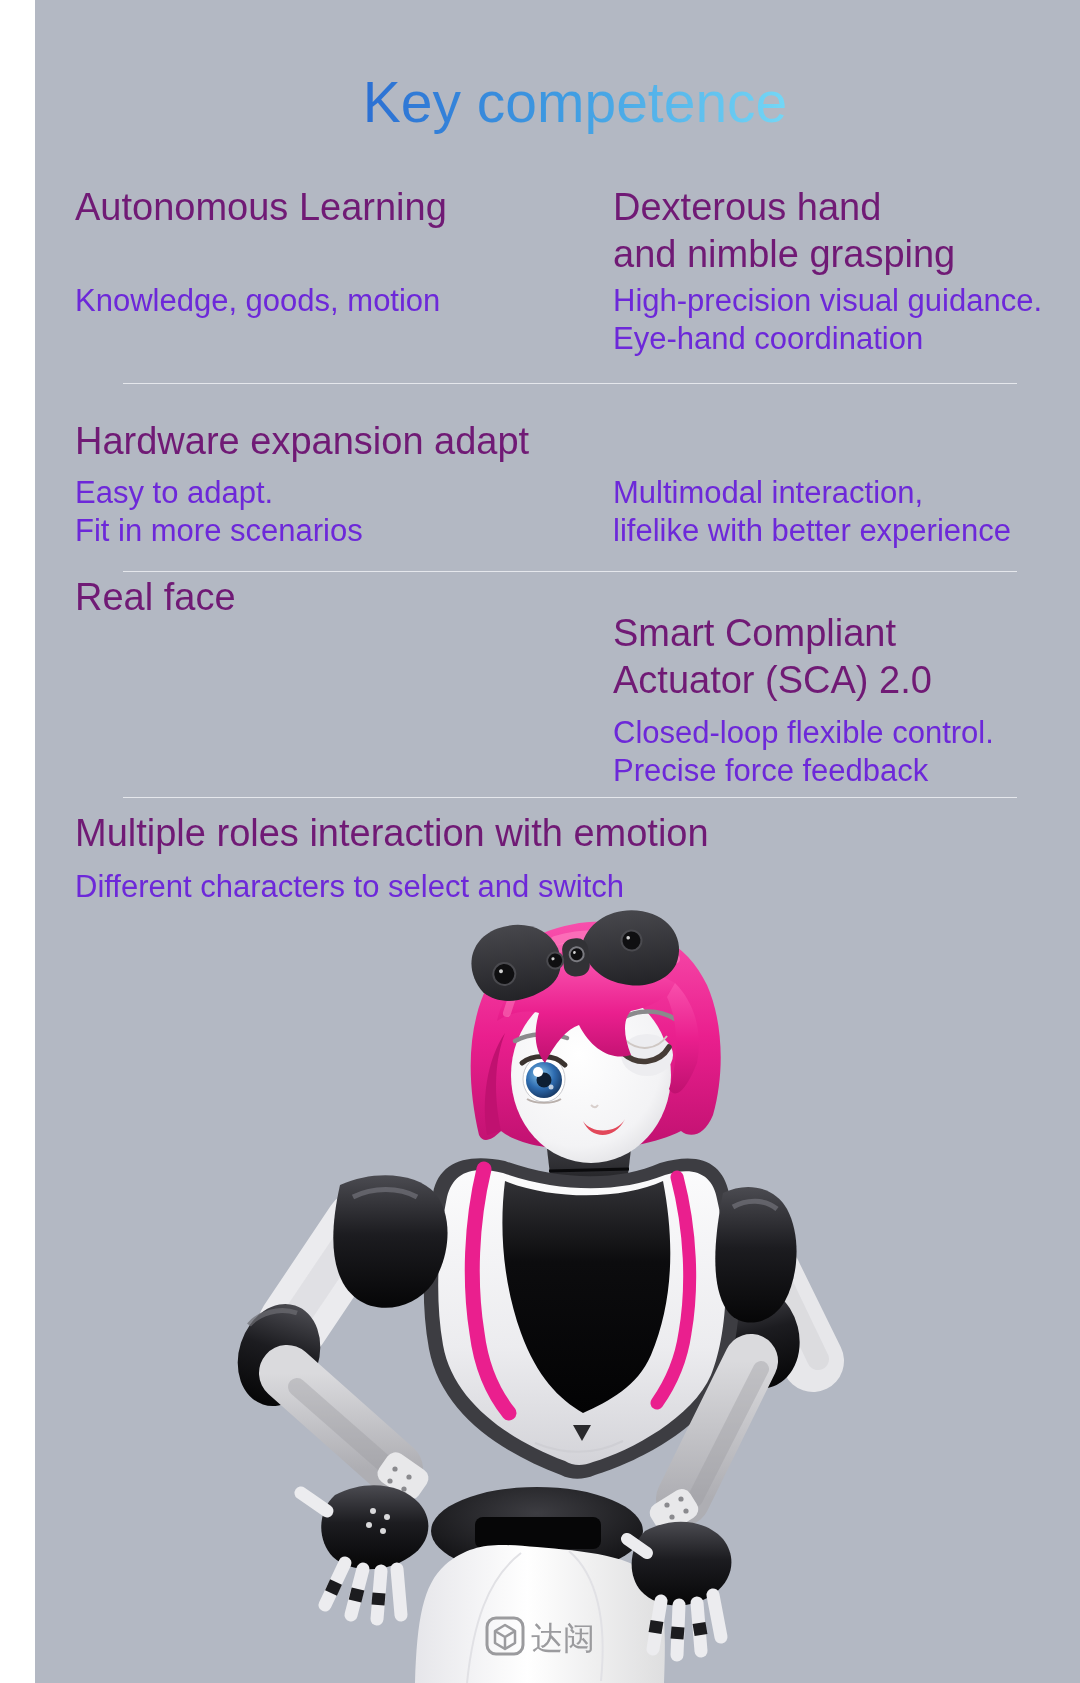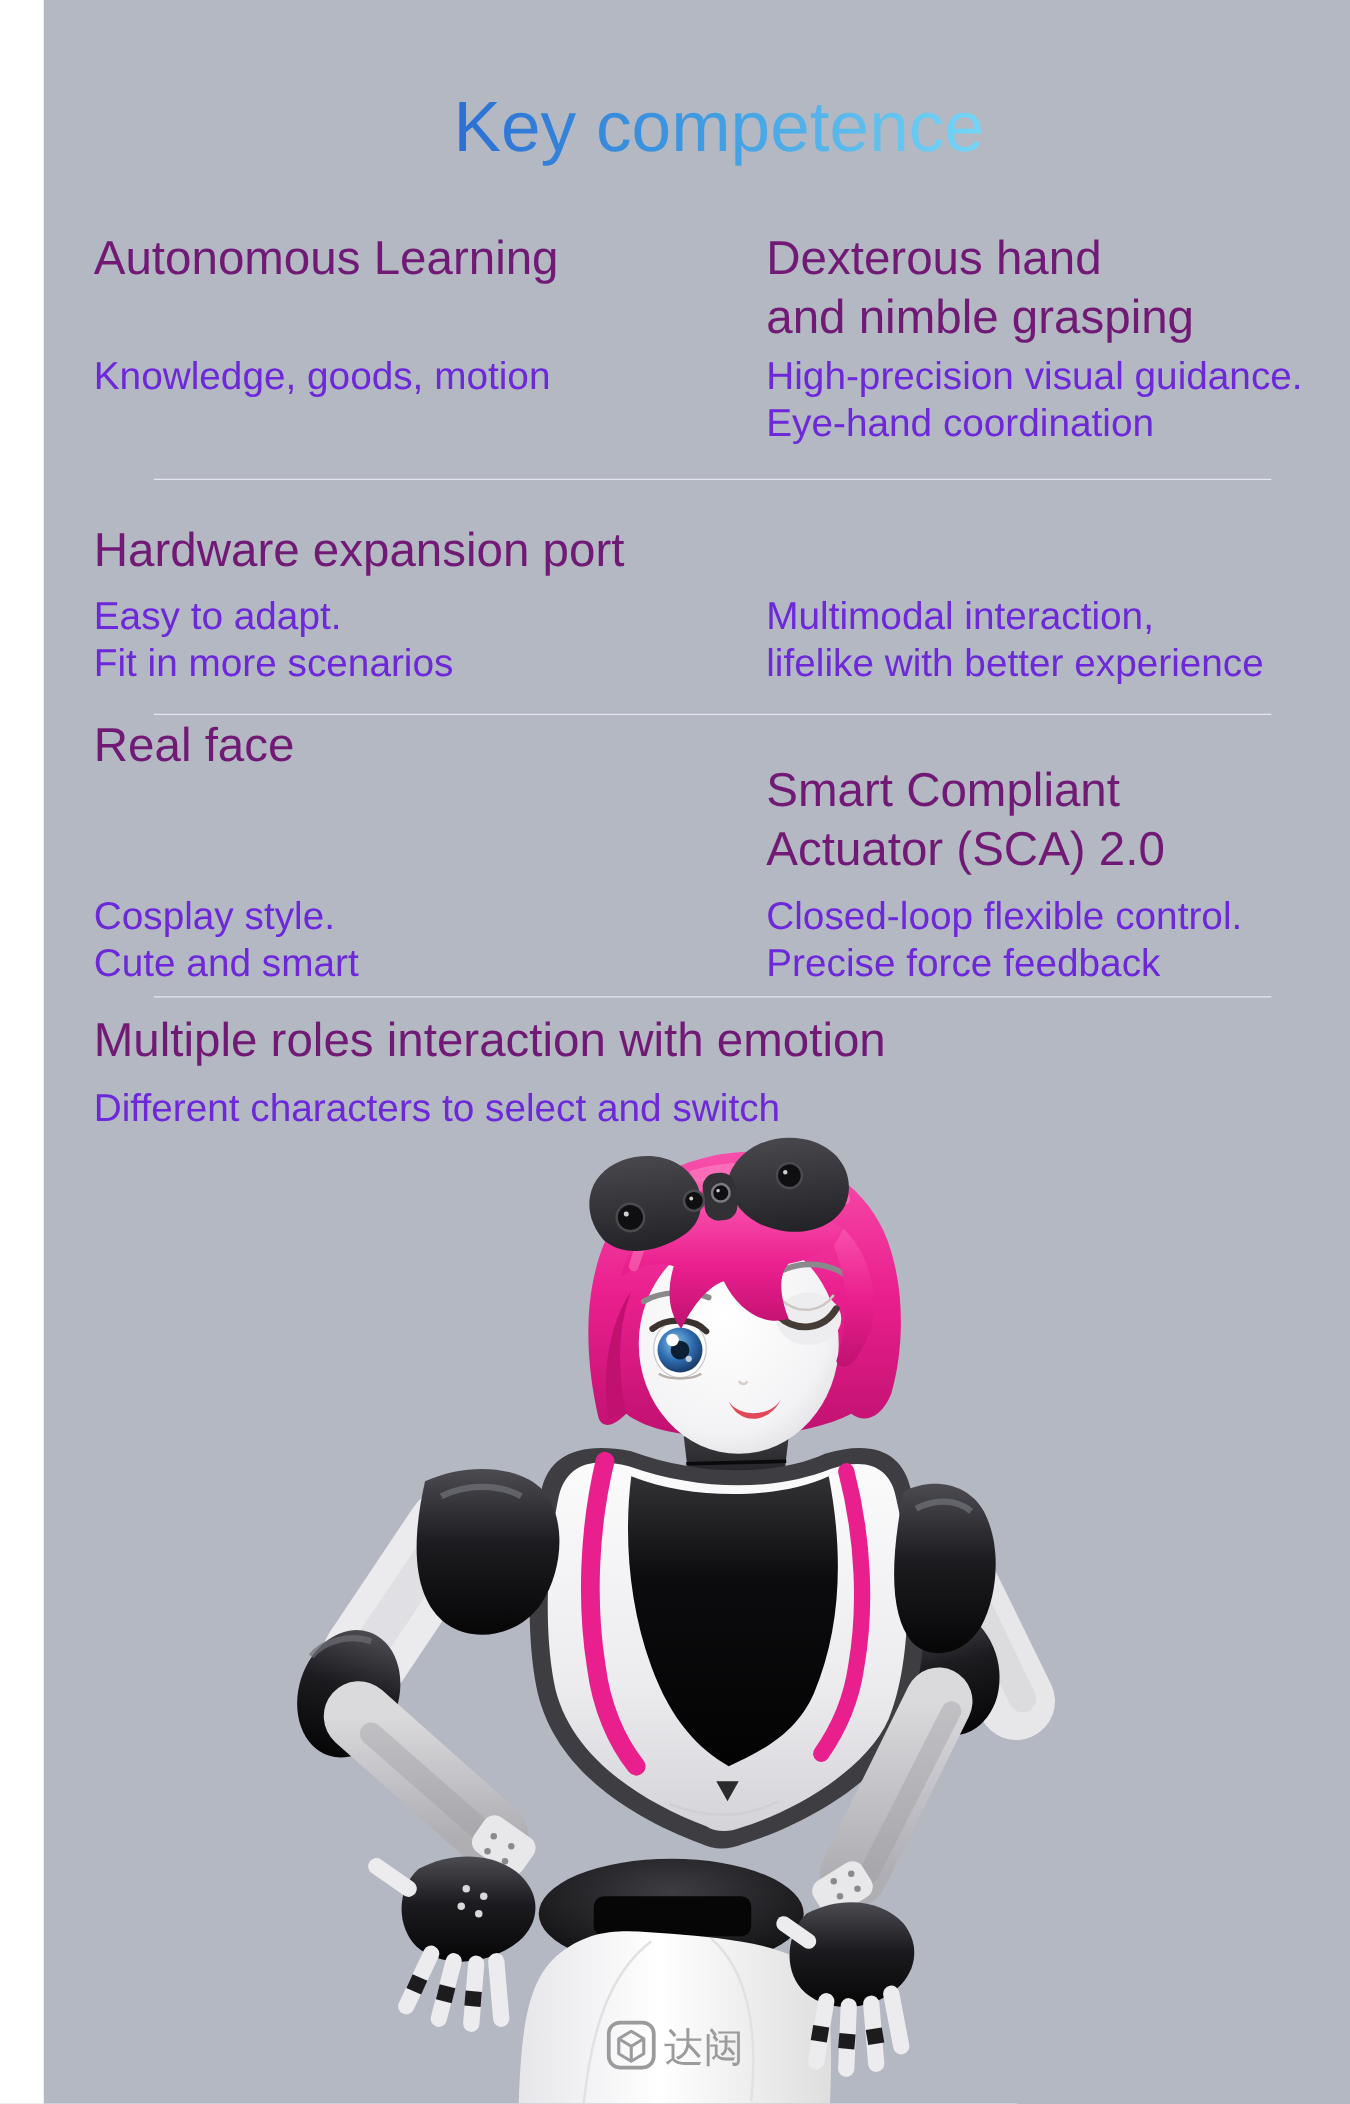--- a/index.html
+++ b/index.html
@@ -56,40 +56,36 @@
     <div class="heading">and nimble grasping</div>
   </div>
   <div class="feature col-right" style="top:282px;">
     <div class="body-text">High-precision visual guidance.</div>
     <div class="body-text">Eye-hand coordination</div>
   </div>
 
   <div class="divider" style="top:383px;"></div>
 
   <div class="feature col-left" style="top:418px;">
-    <div class="heading">Hardware expansion port</div>
+    <div class="heading">Hardware expansion adapt</div>
   </div>
   <div class="feature col-left" style="top:474px;">
     <div class="body-text">Easy to adapt.</div>
     <div class="body-text">Fit in more scenarios</div>
   </div>
 
   <div class="feature col-right" style="top:474px;">
     <div class="body-text">Multimodal interaction,</div>
     <div class="body-text">lifelike with better experience</div>
   </div>
 
   <div class="divider" style="top:571px;"></div>
 
   <div class="feature col-left" style="top:574px;">
     <div class="heading">Real face</div>
-  </div>
-  <div class="feature col-left" style="top:714px;">
-    <div class="body-text">Cosplay style.</div>
-    <div class="body-text">Cute and smart</div>
   </div>
 
   <div class="feature col-right" style="top:610px;">
     <div class="heading">Smart Compliant</div>
     <div class="heading">Actuator (SCA) 2.0</div>
   </div>
   <div class="feature col-right" style="top:714px;">
     <div class="body-text">Closed-loop flexible control.</div>
     <div class="body-text">Precise force feedback</div>
   </div>

